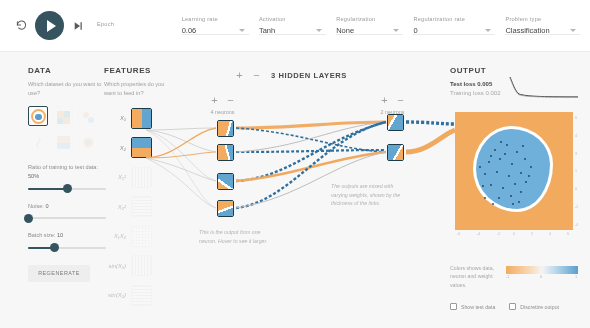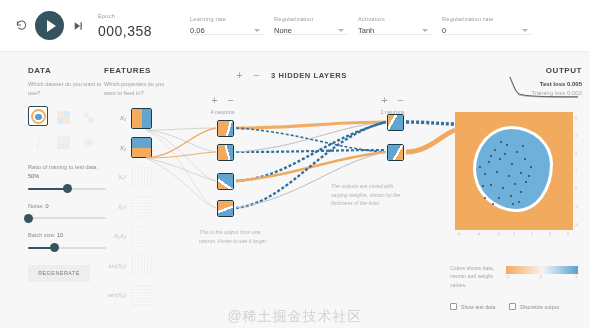--- a/index.html
+++ b/index.html
@@ -134,21 +134,21 @@
   .nn-a { position:absolute; inset:0; }
 
   svg.links { position: absolute; left: 0; top: 0; width: 590px; height: 328px; pointer-events: none; }
 
   .annot {
     position: absolute; font-size: 5.2px; color: #b3b3b3; line-height: 1.65;
     font-style: italic; width: 72px;
   }
 
   
-  .out-panel { position: absolute; left: 450px; top: 66px; width: 132px; text-align: right; }
+  .out-panel { position: absolute; left: 450px; top: 66px; width: 132px; }
   .loss-line { font-size: 6px; margin-top: 6px; }
   .loss-test { color: #444; font-weight: bold; }
   .loss-train { color: #a8a8a8; margin-top: 2.5px; }
   .mini-chart { position: absolute; left: 506px; top: 76px; width: 76px; height: 22px; }
 
   .heat-wrap { position: absolute; left: 455px; top: 112px; width: 124px; height: 124px; }
   .heat {
     position: absolute; left: 0; top: 0; width: 118px; height: 118px;
     background: #f2ab5e; overflow: hidden;
   }
@@ -199,51 +199,56 @@
       <div class="icon-btn">
         <svg width="10" height="10" viewBox="0 0 24 24" fill="#5a5a5a">
           <polygon points="4,3 17,12 4,21"></polygon>
             <rect x="18" y="3" width="3" height="18"></rect>
         </svg>
       </div>
     </div>
 
     <div class="field epoch">
       <div class="lbl">Epoch</div>
-      <div class="val">000,358</div>
     </div>
 
     <div class="field sel">
       <div class="lbl">Learning rate</div>
       <div class="val">0.06</div>
       <div class="uline"></div>
       <div class="caret"></div>
     </div>
 
     <div class="field sel">
+      <div class="lbl">Activation</div>
+      <div class="val">Tanh</div>
+      <div class="uline"></div>
+      <div class="caret"></div>
+    </div>
+
+    <div class="field sel">
       <div class="lbl">Regularization</div>
       <div class="val">None</div>
-      <div class="uline"></div>
-      <div class="caret"></div>
-    </div>
-
-    <div class="field sel">
-      <div class="lbl">Activation</div>
-      <div class="val">Tanh</div>
       <div class="uline"></div>
       <div class="caret"></div>
     </div>
 
     <div class="field sel" style="width:100px">
       <div class="lbl">Regularization rate</div>
       <div class="val">0</div>
       <div class="uline"></div>
       <div class="caret"></div>
     </div>
 
+    <div class="field sel" style="width:92px">
+      <div class="lbl">Problem type</div>
+      <div class="val">Classification</div>
+      <div class="uline"></div>
+      <div class="caret"></div>
+    </div>
   </div>
 
   <div class="data-panel">
     <div class="col-head">DATA</div>
     <div class="col-sub">Which dataset do you want to use?</div>
 
     <div class="ds-grid">
       <div class="ds sel-ds">
         <div class="ring-o"></div>
         <div class="ring-i"></div>
@@ -534,14 +539,13 @@
     <div class="chk">
       <div class="box"></div>
       <div class="ctxt">Show test data</div>
     </div>
     <div class="chk">
       <div class="box"></div>
       <div class="ctxt">Discretize output</div>
     </div>
   </div>
 
-  <div class="watermark">@稀土掘金技术社区</div>
 </div>
 
 </body></html>

